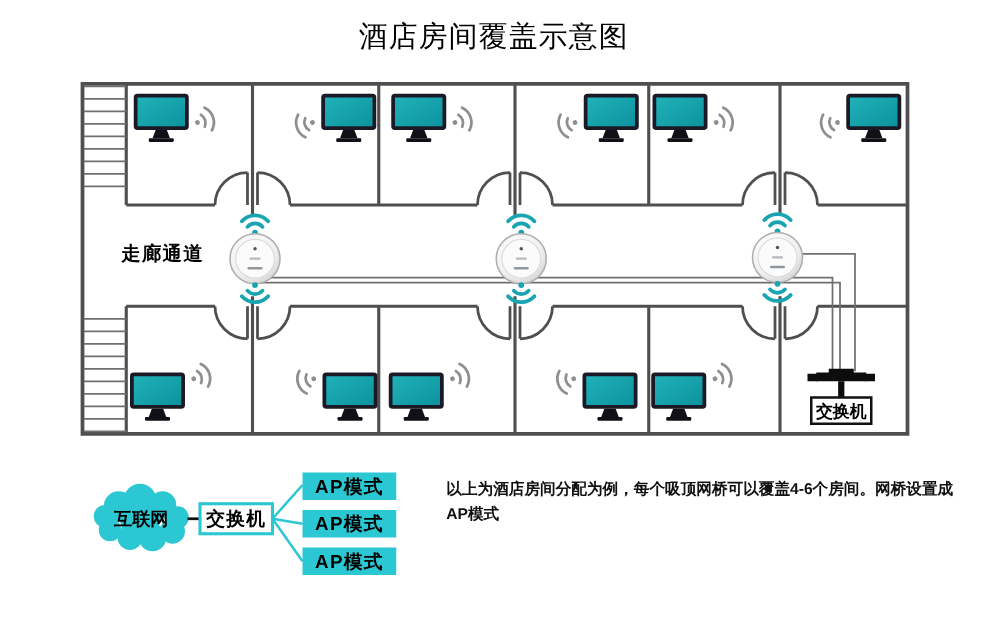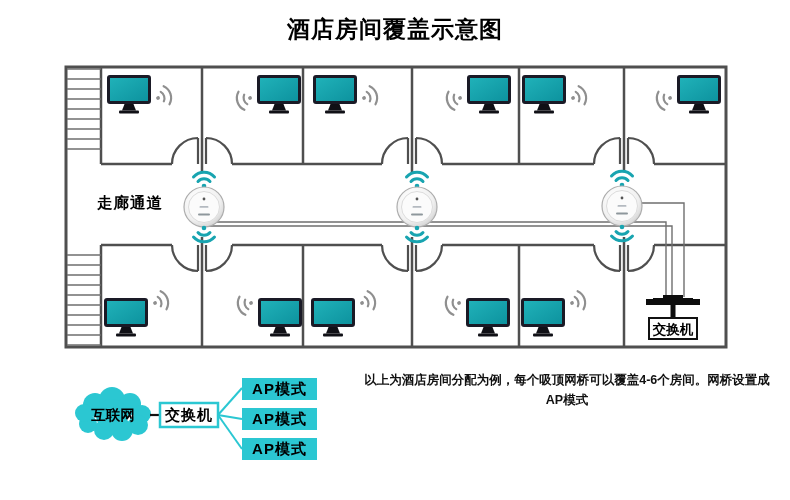--- a/index.html
+++ b/index.html
@@ -2,32 +2,32 @@
 <html><head>
 <meta charset="utf-8">
 <style>
   html,body{margin:0;padding:0;background:#fff;}
   .stage{
     position:relative;width:790px;height:500px;background:#ffffff;overflow:hidden;
     font-family:"Liberation Sans","DejaVu Sans",sans-serif;
   }
   .page-title{
     position:absolute;left:0;top:14px;width:100%;text-align:center;
-    font-size:23px;font-weight:bold;color:#000;letter-spacing:1px;
+    font-size:23px;font-weight:normal;color:#000;letter-spacing:1px;
   }
   .diagram-svg{position:absolute;left:0;top:0;width:790px;height:500px;}
   .svg-label{fill:#000;font-family:"Liberation Sans","DejaVu Sans",sans-serif;font-weight:bold;}
   .corridor-label{font-size:15.5px;letter-spacing:1px;}
   .switch-label{font-size:13.5px;}
   .cloud-label{font-size:14.5px;}
   .topo-switch-label{font-size:15px;letter-spacing:1px;}
   .ap-box-label{font-size:15px;letter-spacing:1px;}
   .description{
-    position:absolute;left:357px;top:371px;width:420px;
-    font-size:12.5px;font-weight:bold;color:#111;line-height:19.5px;text-align:center;
+    position:absolute;left:357px;top:382px;width:420px;
+    font-size:12.5px;font-weight:bold;color:#111;line-height:19.5px;
   }
 </style>
 </head>
 <body>
 
 <div class="stage">
 
   <div class="page-title">酒店房间覆盖示意图</div>
 
   <svg class="diagram-svg" viewBox="0 0 790 500" xmlns="http://www.w3.org/2000/svg">

